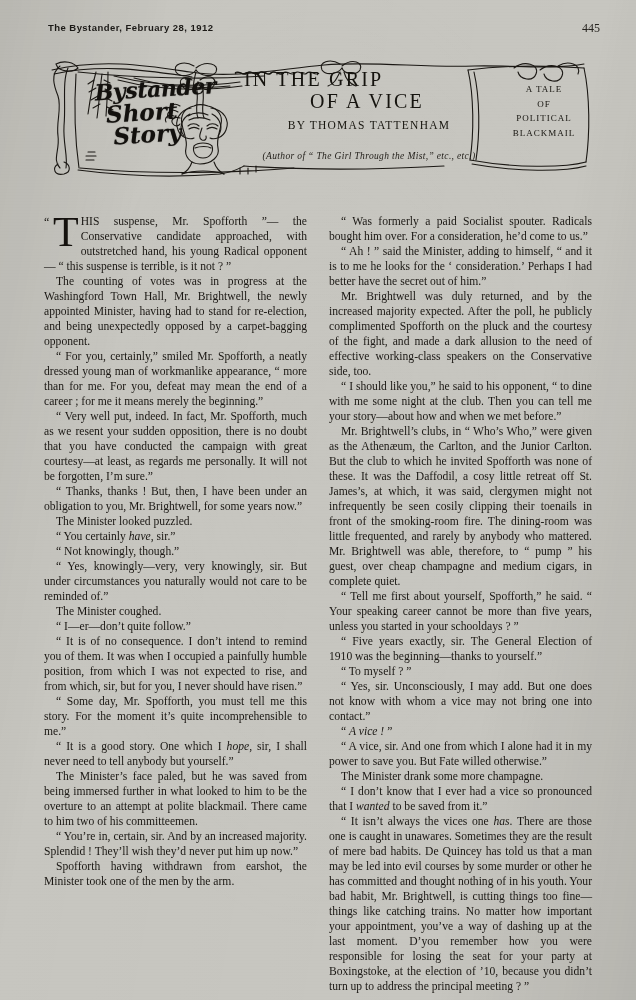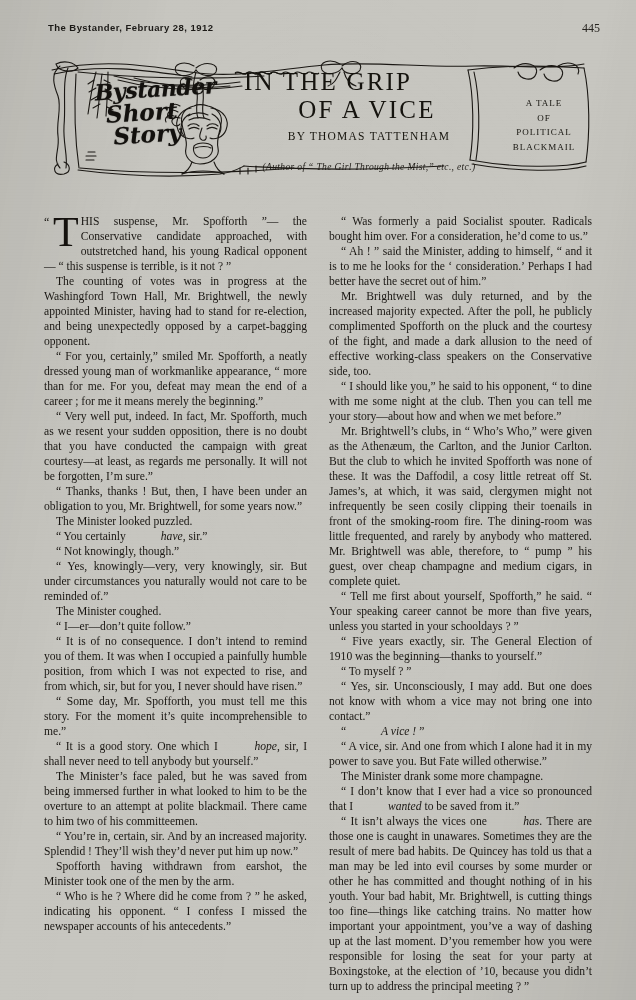--- a/index.html
+++ b/index.html
@@ -103,21 +103,21 @@
 
   .title-block {
     position: absolute;
     left: 190px;
     top: 12px;
     width: 270px;
     text-align: center;
   }
   .title-l1, .title-l2 {
     font-family: "Liberation Serif", serif;
-    font-size: 25px;
+    font-size: 20px;
     letter-spacing: 2.2px;
     color: #16140f;
     line-height: 1.12;
     white-space: nowrap;
   }
   .title-l1 { text-align: left; padding-left: 10px; }
   .title-l2 { text-align: center; padding-right: 4px; }
   .squiggle { display: inline-block; vertical-align: 4px; }
   .byline {
     margin-top: 6px;
@@ -131,21 +131,21 @@
     font-family: "Liberation Serif", serif;
     font-style: italic;
     font-size: 9.5px;
     letter-spacing: .35px;
     color: #201d18;
   }
 
   .tale-box {
     position: absolute;
     right: 6px;
-    top: 40px;
+    top: 26px;
     width: 84px;
     text-align: center;
     font-family: "Liberation Serif", serif;
     font-size: 9px;
     letter-spacing: 1px;
     line-height: 1.62;
     color: #16140f;
   }
 
   
@@ -183,21 +183,21 @@
     text-align: justify;
     text-justify: inter-word;
     -webkit-hyphens: none;
     hyphens: none;
   }
   .col p {
     margin: 0;
     text-indent: 12px;
   }
   .col p.noindent { text-indent: 0; }
-  .col i { font-style: italic; margin-left: 32px; }
+  .col i { font-style: italic; }
 
   
   .dropcap-para {
     position: relative;
   }
   .dropcap-para .dq {
     position: absolute;
     left: 0;
     top: 1px;
     font-size: 12px;
@@ -358,21 +358,20 @@
         <p>“ Not knowingly, though.”</p>
         <p>“ Yes, knowingly—very, very knowingly, sir.  But under circumstances you naturally would not care to be reminded of.”</p>
         <p>The Minister coughed.</p>
         <p>“ I—er—don’t quite follow.”</p>
         <p>“ It is of no consequence.  I don’t intend to remind you of them.  It was when I occupied a painfully humble position, from which I was not expected to rise, and from which, sir, but for you, I never should have risen.”</p>
         <p>“ Some day, Mr. Spofforth, you must tell me this story.  For the moment it’s quite incomprehensible to me.”</p>
         <p>“ It is a good story.  One which I <i>hope</i>, sir, I shall never need to tell anybody but yourself.”</p>
         <p>The Minister’s face paled, but he was saved from being immersed further in what looked to him to be the overture to an attempt at polite blackmail.  There came to him two of his committeemen.</p>
         <p>“ You’re in, certain, sir.  And by an increased majority.  Splendid !  They’ll wish they’d never put him up now.”</p>
         <p>Spofforth having withdrawn from earshot, the Minister took one of the men by the arm.</p>
-        <p>“ Who is he ?  Where did he come from ? ” he asked, indicating his opponent.  “ I confess I missed the newspaper accounts of  his antecedents.”</p>
       </div>
     <div class="col" id="right-col">
         <p>“ Was formerly a paid Socialist spouter.  Radicals bought him over. For a consideration, he’d come to us.”</p>
         <p>“ Ah ! ” said the Minister, adding to himself, “ and it is to me he looks for the ‘ consideration.’  Perhaps I had better have the secret out of him.”</p>
         <p>Mr. Brightwell was duly returned, and by the increased majority expected. After the poll, he publicly complimented Spofforth on the pluck and the courtesy of the fight, and made a dark allusion to the need of effective working-class speakers on the Conservative side, too.</p>
         <p>“ I should like you,” he said to his opponent, “ to dine with me some night at the club. Then you can tell me your story—about how and when we met before.”</p>
         <p>Mr. Brightwell’s clubs, in “ Who’s Who,” were given as the Athenæum, the Carlton, and the Junior Carlton. But the club to which he invited Spofforth was none of these.  It was the Daffodil, a cosy little retreat off St. James’s, at which, it was said, clergymen might not infrequently be seen cosily clipping their toenails in front of the smoking-room fire.  The dining-room was little frequented, and rarely by anybody who mattered.  Mr. Brightwell was able, therefore, to “ pump ” his guest, over cheap champagne and medium cigars, in complete quiet.</p>
         <p>“ Tell me first about yourself, Spofforth,” he said. “ Your speaking career cannot be more than five years, unless you started in your schooldays ? ”</p>
         <p>“ Five years exactly, sir.  The General Election of 1910 was the beginning—thanks to yourself.”</p>
         <p>“ To myself ? ”</p>

